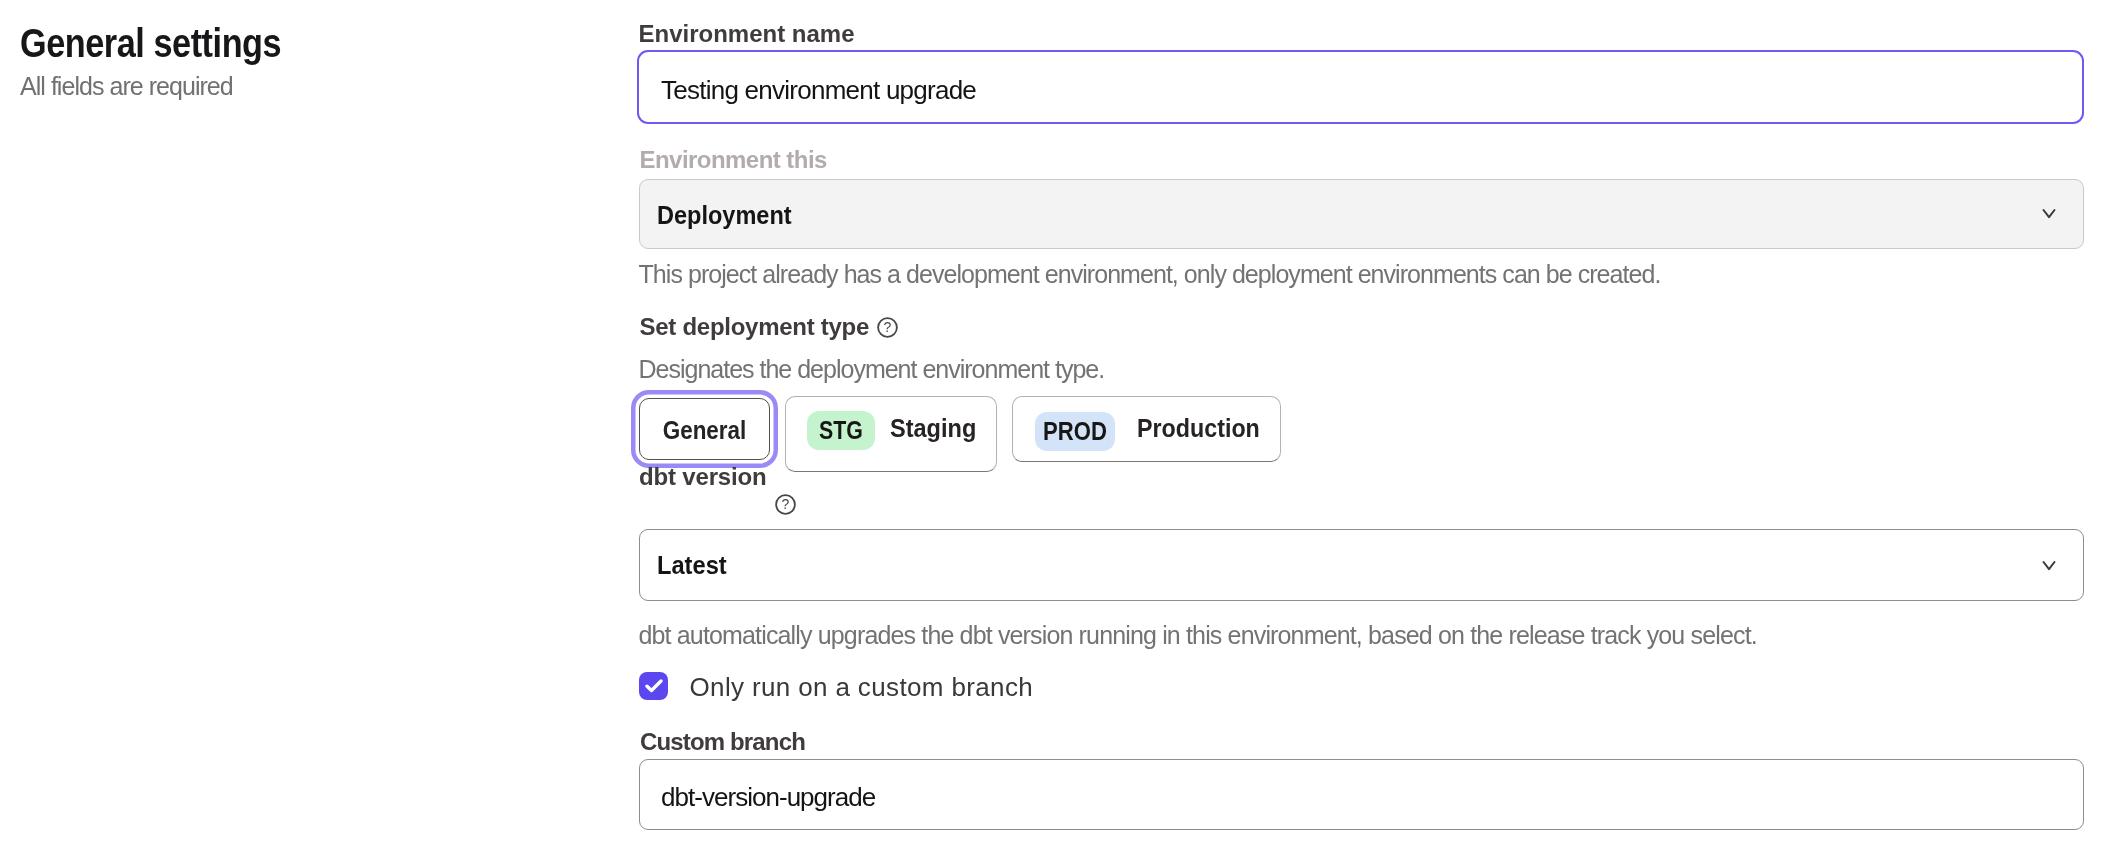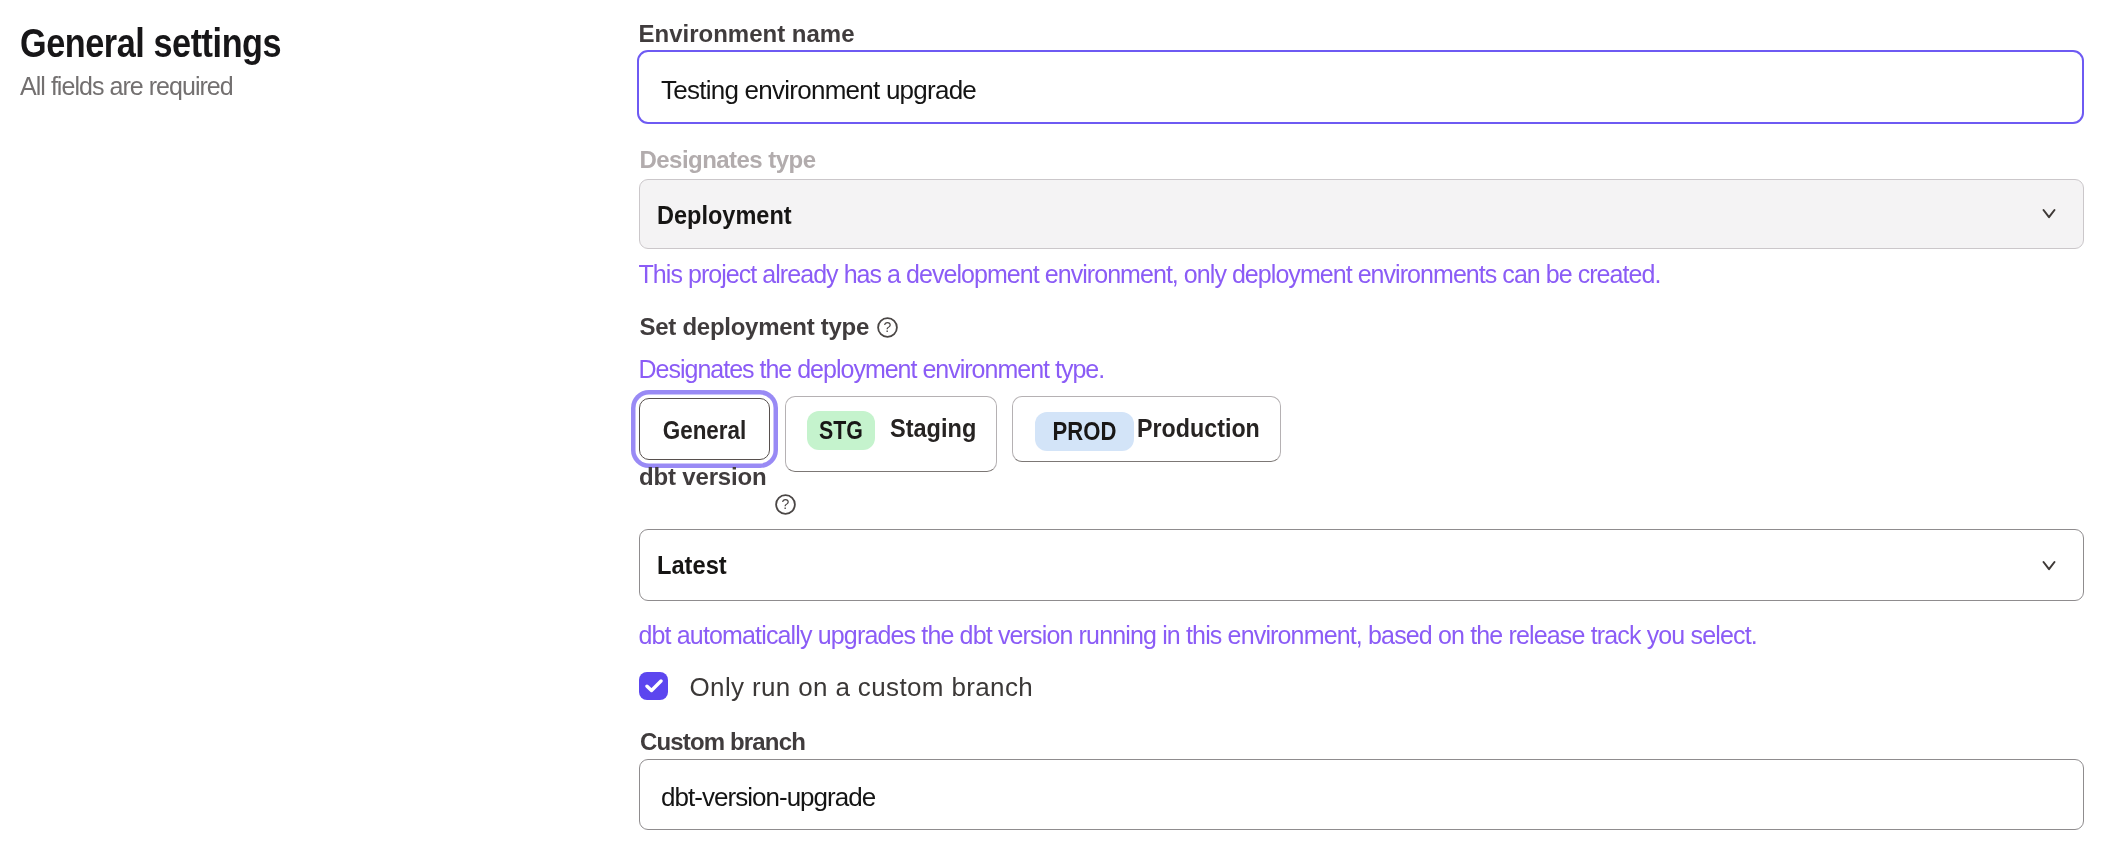--- a/index.html
+++ b/index.html
@@ -1,36 +1,36 @@
 <!DOCTYPE html>
 <html><head>
 <meta charset="utf-8">
 <style>
 * { margin:0; padding:0; box-sizing:border-box; }
 html,body { width:2116px; height:864px; background:#ffffff; }
 body { font-family:"Liberation Sans", sans-serif; position:relative; overflow:hidden; }
 .abs { position:absolute; white-space:nowrap; }
 .lbl { font-weight:700; color:#403c3d; font-size:24px; line-height:24px; }
-.helper { color:#8b5cf6; font-size:25px; line-height:25px; }
+.helper { color:#737373; font-size:25px; line-height:25px; }
 .box { position:absolute; border-radius:9px; background:#fff; }
 svg { display:block; }
 .pill { position:absolute; height:39px; border-radius:12px; }
 .pill i { font-style:normal; position:absolute; left:0; right:0; top:0; text-align:center; line-height:39px; font-size:26px; font-weight:700; color:#191716; transform:scaleX(0.82); }
 </style>
 </head>
 <body>
 
 <div class="abs" style="left:20px; top:23px; font-size:40px; line-height:40px; font-weight:700; letter-spacing:-0.5px; color:#171618; transform:scaleX(0.855); transform-origin:0 0;">General settings</div>
 <div class="abs helper" style="left:20px; top:73.5px; letter-spacing:-0.96px; color:#737070;">All fields are required</div>
 
 <div class="abs lbl" style="left:638.5px; top:21.5px; letter-spacing:0;">Environment name</div>
 <div class="box" style="left:637px; top:50px; width:1447px; height:74px; border:2px solid #6e5af3; border-radius:11px;"></div>
 <div class="abs" style="left:661px; top:76.7px; font-size:26px; line-height:26px; letter-spacing:-0.75px; color:#141414;">Testing environment upgrade</div>
 
-<div class="abs lbl" style="left:639.5px; top:148px; letter-spacing:-0.54px; color:#b2acad;">Designates type</div>
+<div class="abs lbl" style="left:639.5px; top:148px; letter-spacing:-0.54px; color:#b2acad;">Environment this</div>
 <div class="box" style="left:639px; top:178.5px; width:1445px; height:70px; border:1px solid #cbc7ca; background:#f4f3f4;"></div>
 <div class="abs" style="left:657px; top:201.8px; font-size:26px; line-height:26px; font-weight:700; color:#161514; transform:scaleX(0.905); transform-origin:0 0;">Deployment</div>
 <svg class="abs" style="left:2042px; top:208px;" width="14" height="12" viewBox="0 0 14 12">
     <path d="M1.5 2 L7 9.2 L12.5 2" fill="none" stroke="#3f3a37" stroke-width="2" stroke-linecap="round" stroke-linejoin="round"></path>
   </svg>
 <div class="abs helper" style="left:638.5px; top:261.5px; letter-spacing:-0.95px;">This project already has a development environment, only deployment environments can be created.</div>
 
 <div class="abs lbl" style="left:639.5px; top:315.3px; letter-spacing:-0.27px;">Set deployment type</div>
 <svg class="abs" style="left:876.5px; top:317.3px;" width="21" height="21" viewBox="0 0 21 21">
     <circle cx="10.5" cy="10.5" r="9.4" fill="none" stroke="#4a4645" stroke-width="1.8"></circle>
@@ -41,21 +41,21 @@
 <div class="box" style="left:639px; top:397.5px; width:131px; height:62px; border:1px solid #57504e; border-radius:10px; box-shadow:0 0 0 3.5px #ffffff, 0 0 0 8px #998af5;">
   <div style="position:absolute; left:0; right:0; top:18.1px; text-align:center; font-size:26.5px; line-height:26.5px; font-weight:700; color:#262322; transform:scaleX(0.847);">General</div>
 </div>
 <div class="box" style="left:785px; top:396px; width:212px; height:76px; border:1px solid #b5b1b3; border-bottom-color:#7c7775; border-radius:10px;">
   <div class="pill" style="left:21px; top:13.5px; width:68px; background:#c5f3cd;">
       <i>STG</i>
     </div>
   <div style="position:absolute; left:103.5px; top:18.4px; font-size:26px; line-height:26px; font-weight:700; color:#262322; transform:scaleX(0.905); transform-origin:0 0;">Staging</div>
 </div>
 <div class="box" style="left:1011.5px; top:396px; width:269px; height:66px; border:1px solid #b5b1b3; border-bottom-color:#7c7775; border-radius:10px;">
-  <div class="pill" style="left:22.5px; top:14.5px; width:99px; background:#d3e4f8;">
+  <div class="pill" style="left:22.5px; top:14.5px; width:80px; background:#d3e4f8;">
       <i style="transform:scaleX(0.85);">PROD</i>
     </div>
   <div style="position:absolute; left:124.5px; top:18.4px; font-size:26px; line-height:26px; font-weight:700; color:#262322; transform:scaleX(0.895); transform-origin:0 0;">Production</div>
 </div>
 
 <div class="abs lbl" style="left:639px; top:465px; letter-spacing:-0.17px;text-align:center;">dbt version</div>
 <svg class="abs" style="left:775.3px; top:493.9px;" width="21" height="21" viewBox="0 0 21 21">
     <circle cx="10.5" cy="10.5" r="9.4" fill="none" stroke="#4a4645" stroke-width="1.8"></circle>
     <text x="10.5" y="15" font-size="14" font-weight="400" fill="#4a4645" text-anchor="middle" font-family="Liberation Sans">?</text>
   </svg>

